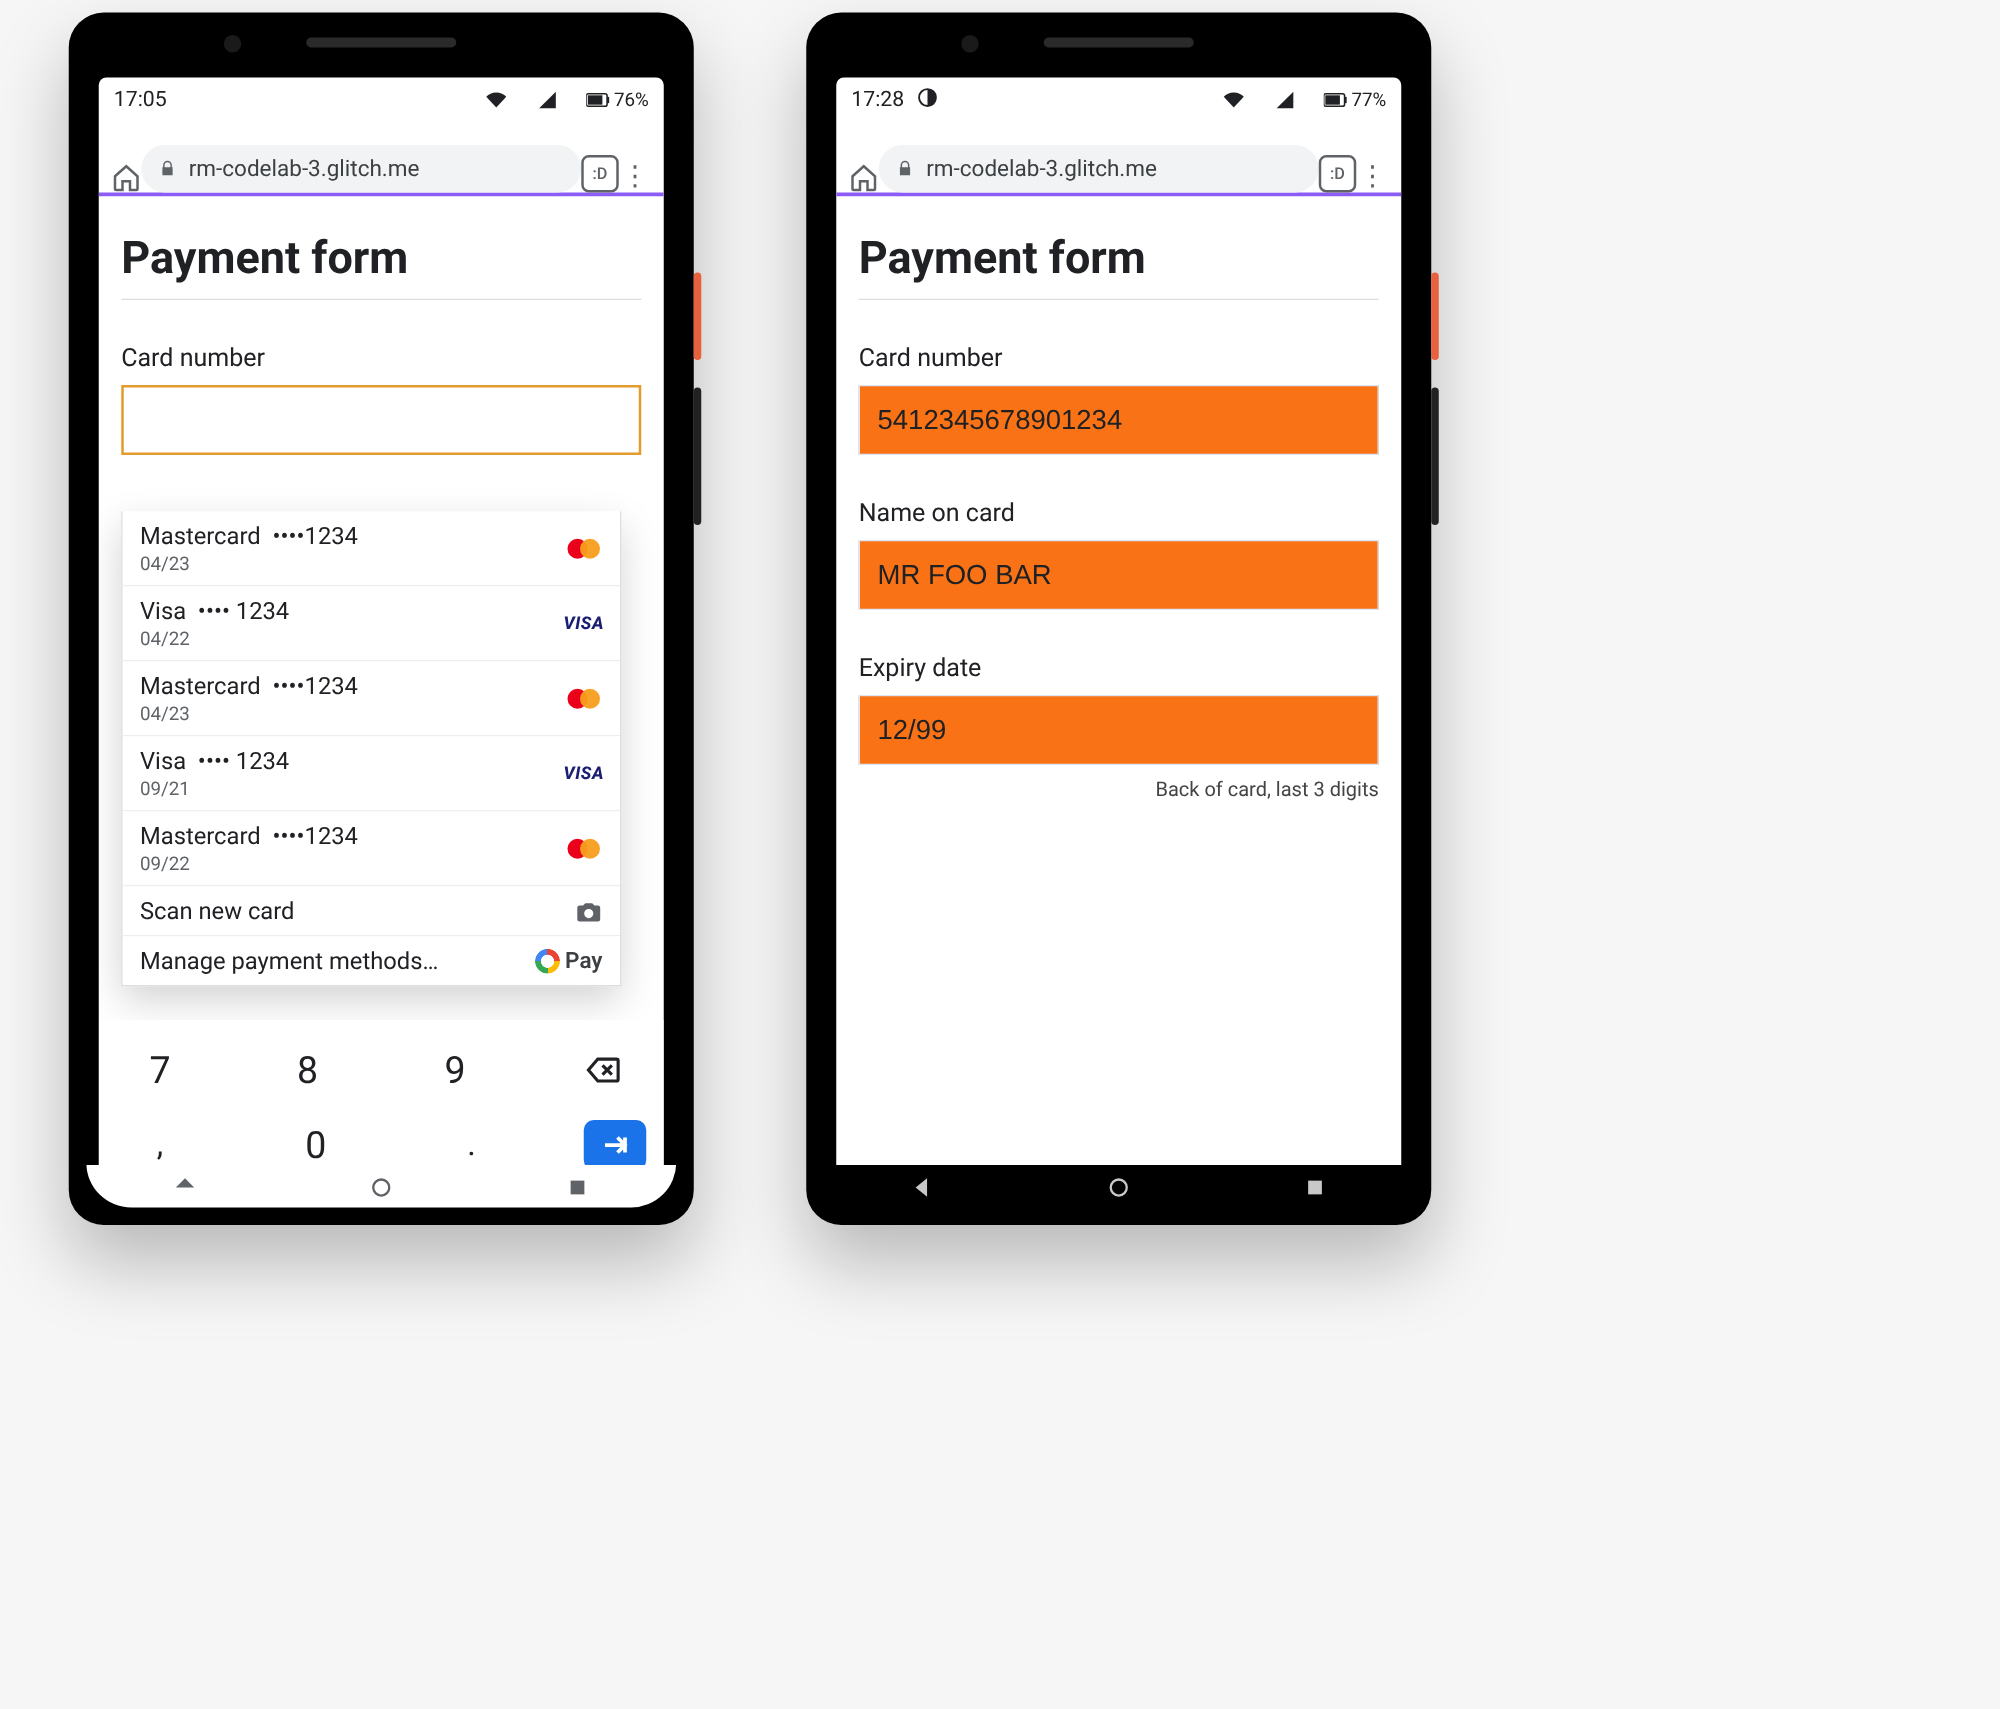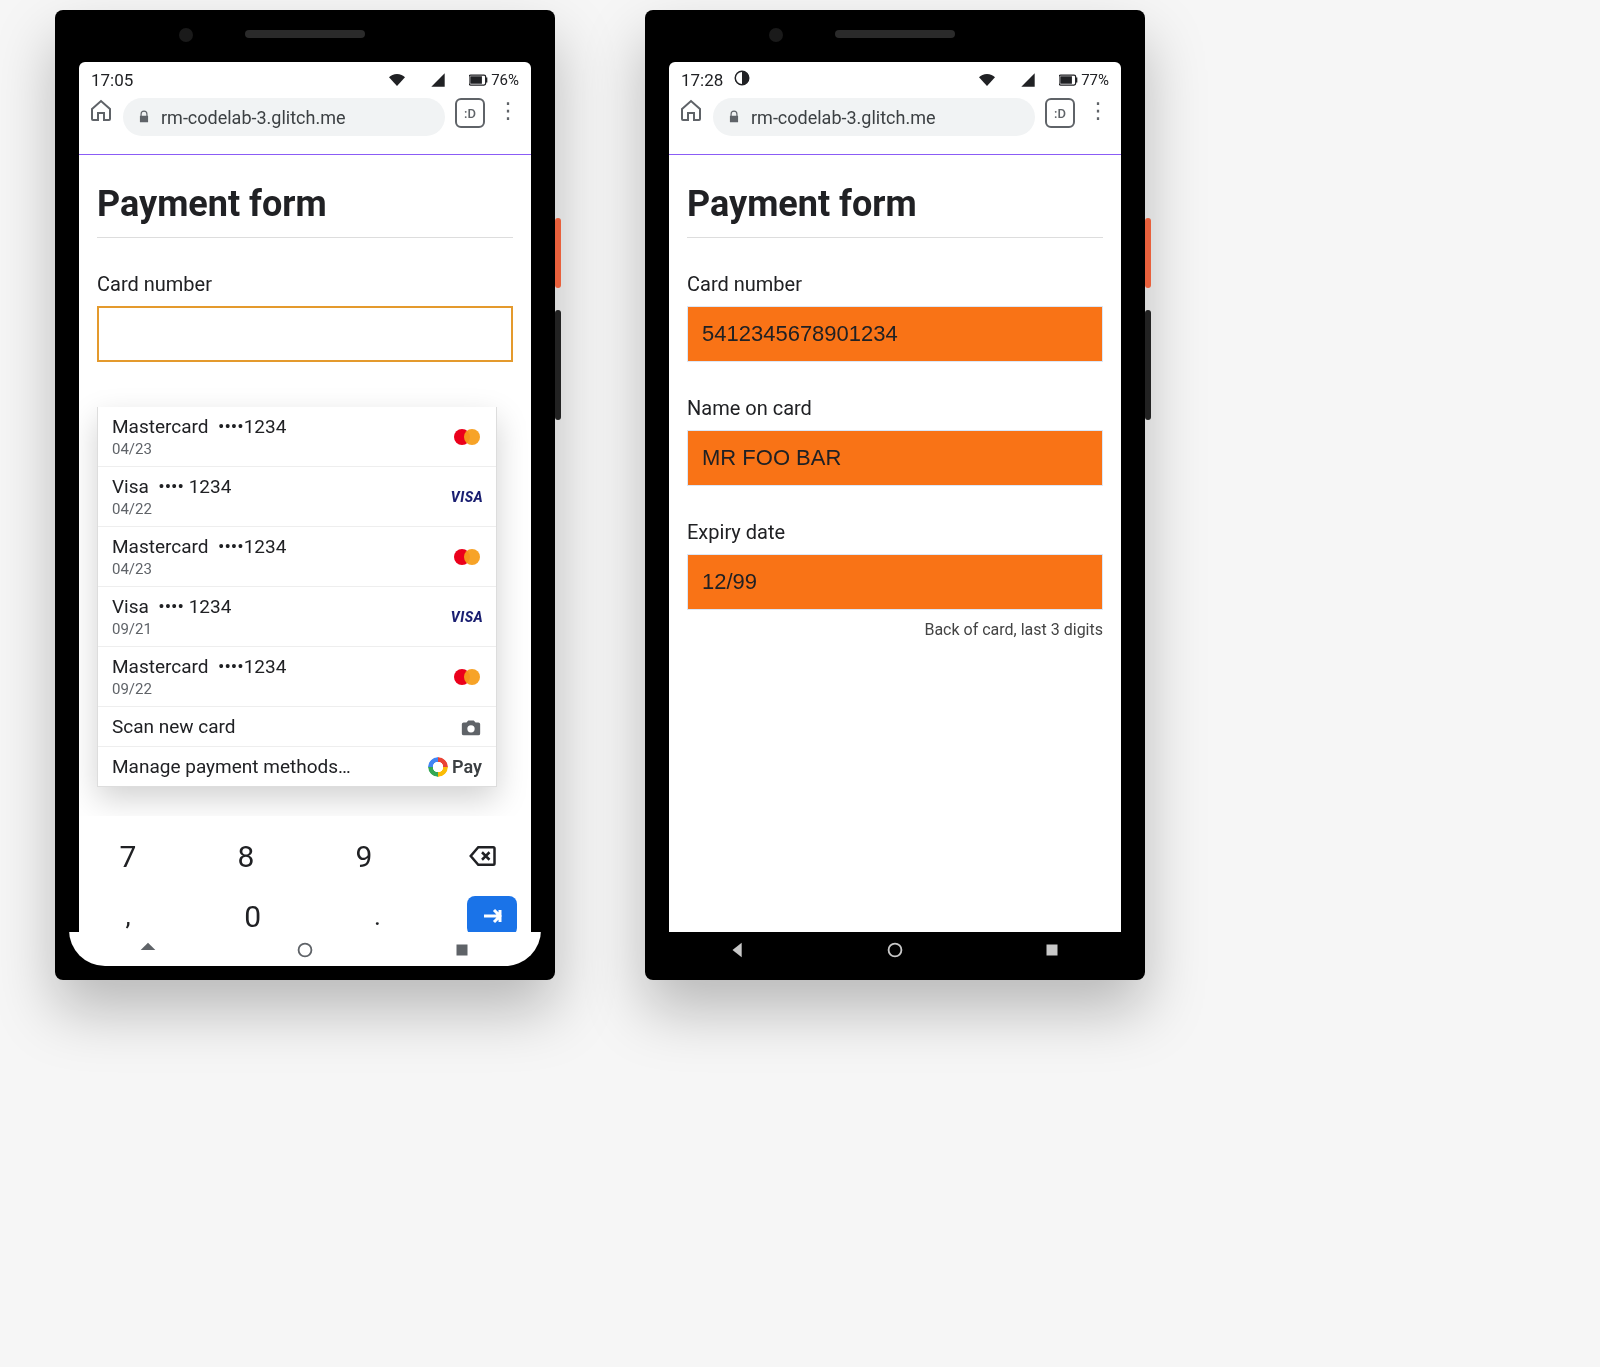--- a/index.html
+++ b/index.html
@@ -13,21 +13,21 @@
     width: 1600px;
     height: 1367px;
     position: relative;
     overflow: hidden;
   }
   .phone {
     position: absolute;
     width: 500px;
     height: 970px;
     background: #000;
-    border-radius: 8px;
+    border-radius: 28px;
     box-shadow: 0 30px 60px rgba(0,0,0,0.25);
   }
   .phone.left { left: 55px; top: 10px; }
   .phone.right { left: 645px; top: 10px; }
 
   
   .side-btn {
     position: absolute;
     background: #e8603c;
     width: 6px;
@@ -73,24 +73,23 @@
   }
   .statusbar .time { font-weight:400; }
   .statusbar .spacer { flex:1; }
   .status-icons { display:flex; align-items:center; gap:22px; font-size:15px;}
   .battery-box {
     display:inline-flex; align-items:center; gap:2px;
   }
   .battery-svg { width:20px; height:14px; }
   .omnibar {
     height:56px;
-    display:flex; align-items:flex-start;
+    display:flex; align-items:flex-end;
     padding:0 10px;
-    gap:10px;
-    border-bottom:1px solid #8b5cf6;
+    border-bottom:3px solid #8b5cf6;
   }
   .home-icon, .tab-icon, .menu-dots { display:flex; align-items:center; justify-content:center;}
   .urlbox {
     flex:1;
     height:38px;
     background:#f1f3f4;
     border-radius:19px;
     display:flex;
     align-items:center;
     padding:0 14px;

